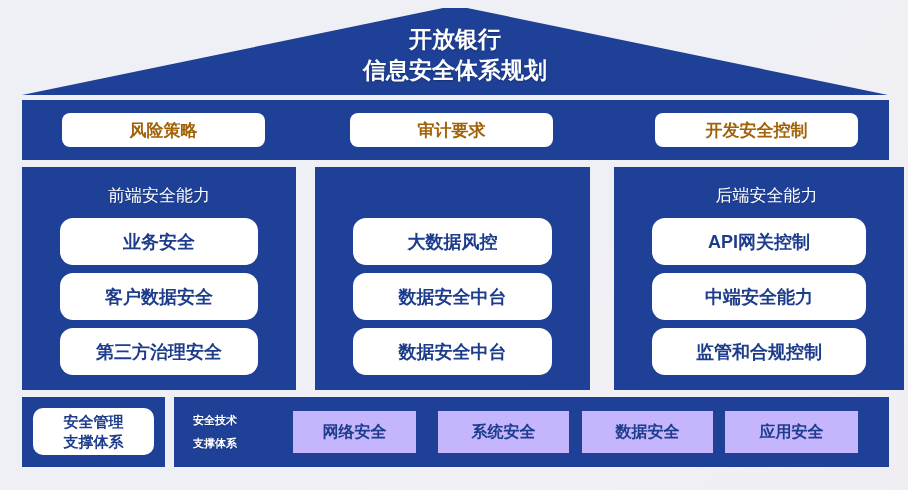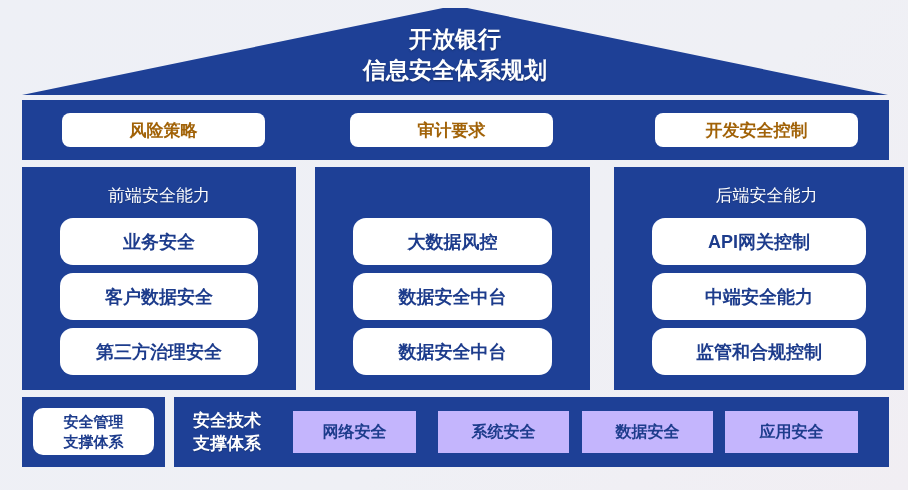--- a/index.html
+++ b/index.html
@@ -72,21 +72,21 @@
     display: flex; flex-direction: column; align-items: center; justify-content: center;
     color: #1d3c8c; font-size: 15px; line-height: 20px; font-weight: bold;
     text-align: center;
   }
   .tech {
     position: absolute; left: 174px; top: 397px; width: 715px; height: 70px;
     background: #1e4096;
   }
   .tech-label {
     position: absolute; left: 19px; top: 50%; transform: translateY(-50%);
-    color: #ffffff; font-size: 17px; line-height: 23px; font-weight: bold;
+    color: #ffffff; font-size: 11px; line-height: 23px; font-weight: bold;
     text-align: center; text-shadow: 0 1px 1px rgba(0,0,0,0.2);
   }
   .tbox {
     position: absolute; top: 14px; height: 42px;
     background: #c4b5fd;
     display: flex; align-items: center; justify-content: center;
     color: #1d3c8c; font-size: 16px; font-weight: bold;
   }
   .tbox-1 { left: 119px; width: 123px; }
   .tbox-2 { left: 264px; width: 131px; font-family: Liberation Serif, serif; }

